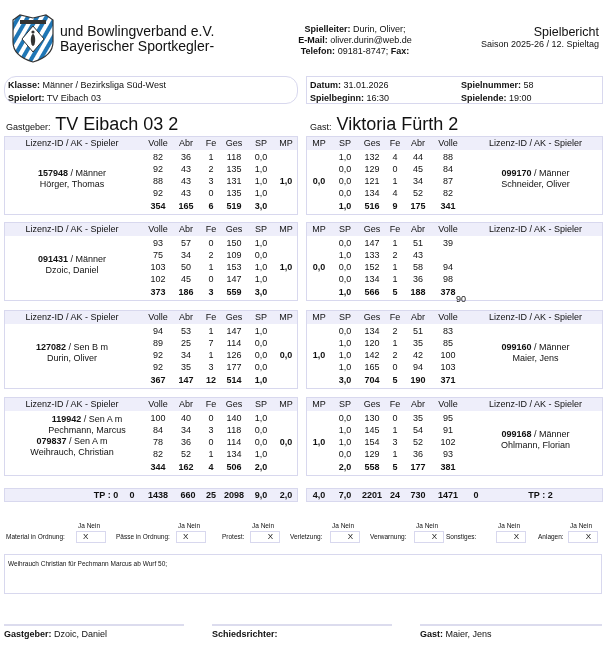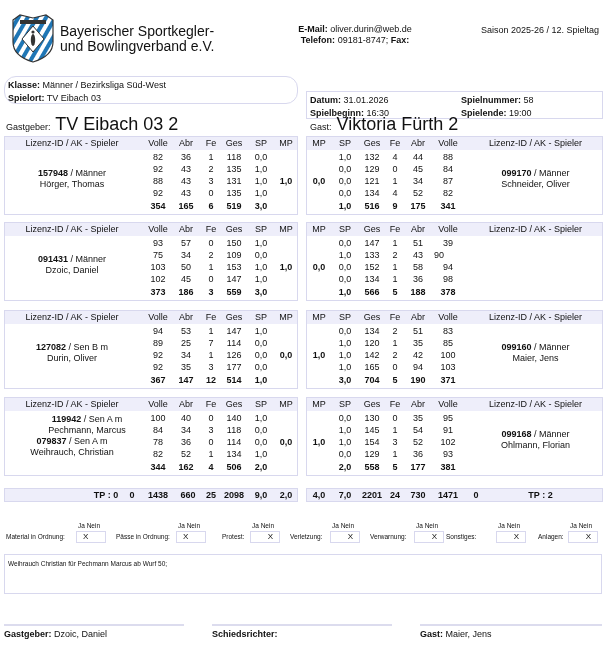--- a/index.html
+++ b/index.html
@@ -12,21 +12,21 @@
   .logo { left: 10px; top: 12px; width: 46px; height: 52px; }
   .org { left: 60px; top: 24px; font-size: 14px; line-height: 15px; color: #111; }
   .contact { left: 280px; top: 24px; width: 150px; text-align: center; font-size: 9px; line-height: 11px; }
   .report { right: 8px; top: 25px; text-align: right; }
   .report .title { font-size: 12.5px; line-height: 14px; }
   .report .sub { font-size: 9px; line-height: 11px; }
 
   
   .infobox { border: 1px solid #d8d8ee; padding: 2px 3px; font-size: 9px; line-height: 13px; }
   .ib-left { left: 4px; top: 76px; width: 294px; height: 28px; border-radius: 12px; }
-  .ib-right { left: 306px; top: 91px; width: 297px; height: 28px; text-align: center; }
+  .ib-right { left: 306px; top: 76px; width: 297px; height: 28px; text-align: center; }
   .ib-right .c1 { position: absolute; left: 3px; }
   .ib-right .c2 { position: absolute; left: 154px; }
 
   .teamhdr { top: 114px; font-size: 18px; line-height: 20px; }
   .teamhdr .lbl { font-size: 9px; }
   .th-left { left: 6px; }
   .th-right { left: 310px; }
 
   
   .block { border: 1px solid #d8d8ee; }
@@ -67,28 +67,30 @@
     <path d="M3 8 L10 3 L23 6 L36 3 L43 8 L43 30 Q43 44 23 50 Q3 44 3 30 Z" fill="url(#rauten)" stroke="#333" stroke-width="1.2"></path>
     <g clip-path="url(#shield)">
       <rect x="10" y="8" width="26" height="4" fill="#333"></rect>
       <path d="M23 14 L34 27 L23 40 L12 27 Z" fill="#fff" stroke="#333" stroke-width="1"></path>
       <ellipse cx="23" cy="28" rx="2.2" ry="6" fill="#333"></ellipse>
       <circle cx="23" cy="20" r="1.6" fill="#333"></circle>
     </g>
   </svg>
 </div>
 <div class="abs org">
+  <div>und Bowlingverband e.V.</div>
   <div>Bayerischer Sportkegler-</div>
-  <div>und Bowlingverband e.V.</div>
 </div>
 <div class="abs contact">
+  <div><b>Spielleiter:</b> <span>Durin, Oliver;</span></div>
   <div><b>E-Mail:</b> <span>oliver.durin@web.de</span></div>
   <div><b>Telefon:</b> <span>09181-8747;</span> <b>Fax:</b></div>
 </div>
 <div class="abs report">
+  <div class="title">Spielbericht</div>
   <div class="sub">Saison 2025-26 / 12. Spieltag</div>
 </div>
 
 <div class="abs infobox ib-left">
   <div><b>Klasse:</b> <span>Männer / Bezirksliga Süd-West</span></div>
   <div><b>Spielort:</b> <span>TV Eibach 03</span></div>
 </div>
 <div class="abs infobox ib-right">
   <div class="c1" style="top:2px"><b>Datum:</b> <span>31.01.2026</span></div>
   <div class="c2" style="top:2px"><b>Spielnummer:</b> <span>58</span></div>
@@ -272,21 +274,21 @@
         <span class="cell" style="left:50px;width:30px;">147</span>
         <span class="cell" style="left:78px;width:20px;">1</span>
         <span class="cell" style="left:96px;width:30px;">51</span>
         <span class="cell" style="left:126px;width:30px;">39</span>
       </div>
       <div class="row" style="left:0;top:27px;width:297px;">
         <span class="cell" style="left:24px;width:28px;">1,0</span>
         <span class="cell" style="left:50px;width:30px;">133</span>
         <span class="cell" style="left:78px;width:20px;">2</span>
         <span class="cell" style="left:96px;width:30px;">43</span>
-        <span class="cell" style="left:117px;width:30px;">90</span>
+        <span class="cell" style="left:139px;width:30px;margin-top:44px;">90</span>
       </div>
       <div class="row" style="left:0;top:39px;width:297px;">
         <span class="cell" style="left:24px;width:28px;">0,0</span>
         <span class="cell" style="left:50px;width:30px;">152</span>
         <span class="cell" style="left:78px;width:20px;">1</span>
         <span class="cell" style="left:96px;width:30px;">58</span>
         <span class="cell" style="left:126px;width:30px;">94</span>
       </div>
       <div class="row" style="left:0;top:51px;width:297px;">
         <span class="cell" style="left:24px;width:28px;">0,0</span>

